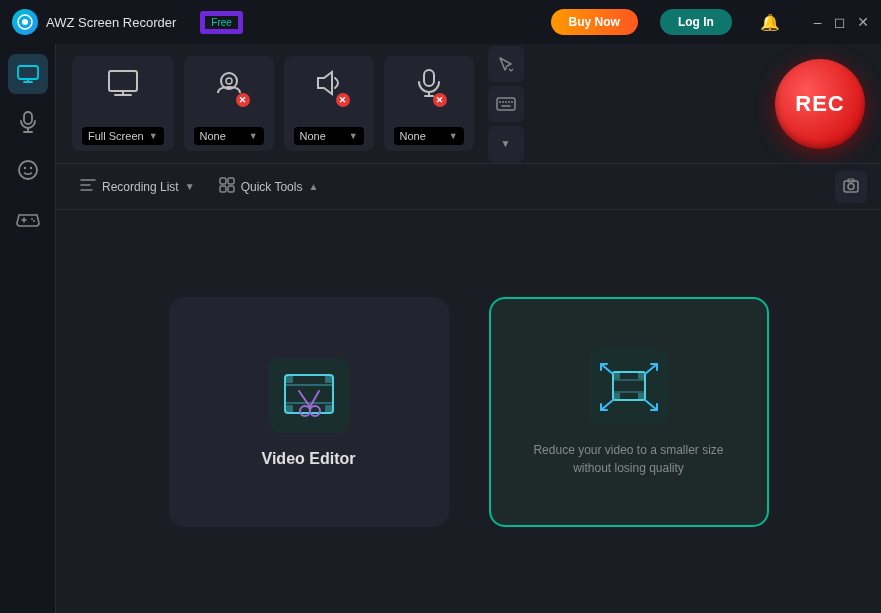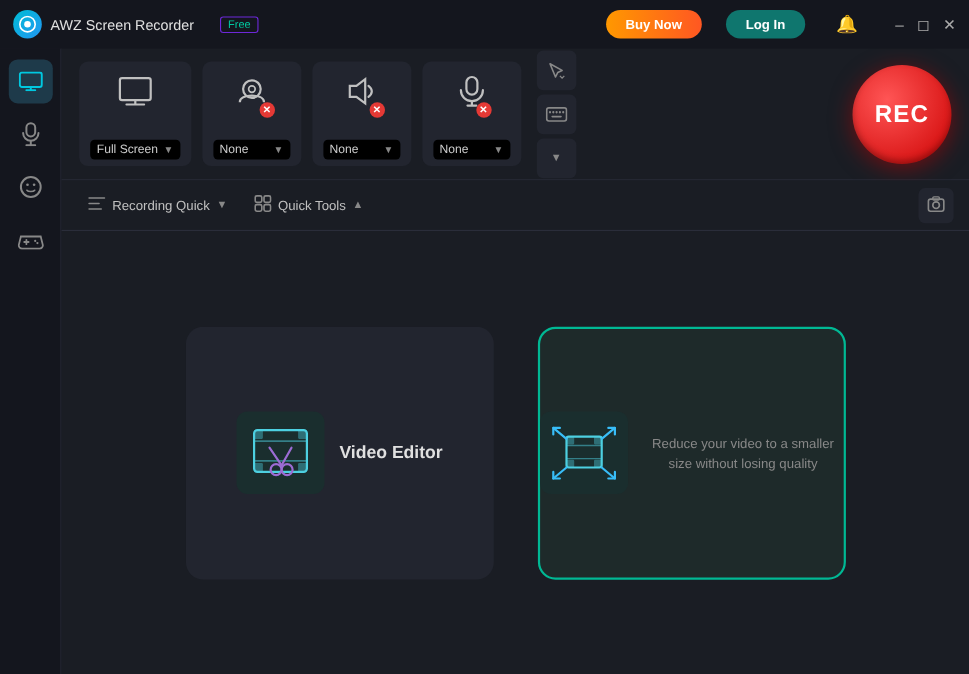--- a/index.html
+++ b/index.html
@@ -36,21 +36,21 @@
       color: white;
     }
     #app-name {
       color: #e0e0e0;
       font-size: 13px;
       font-weight: 500;
       margin-right: 24px;
     }
     #free-badge {
       background: transparent;
-      border: 1px solid #6d28d9;
+      border: 5px solid #6d28d9;
       color: #00c8a0;
       font-size: 10px;
       padding: 1px 6px;
       border-radius: 3px;
     }
     #title-actions {
       margin-left: auto;
       display: flex;
       align-items: center;
       gap: 22px;
@@ -288,21 +288,21 @@
       background: #1a1d24;
     }
 
     
     .tool-card {
       width: 280px;
       height: 230px;
       background: #22252f;
       border-radius: 16px;
       display: flex;
-      flex-direction: row;
+      flex-direction: column;
       align-items: center;
       justify-content: center;
       gap: 14px;
       cursor: pointer;
       border: 2px solid transparent;
       transition: border-color 0.2s, background 0.2s;
     }
     .tool-card.active {
       border-color: #00b894;
       background: #1e2a2a;
@@ -491,21 +491,21 @@
     <div id="toolbar-row">
       <div class="toolbar-item">
         <span class="toolbar-icon">
           <svg width="16" height="14" viewBox="0 0 16 14" fill="none">
             <line x1="1" y1="2" x2="15" y2="2" stroke="#888" stroke-width="1.5" stroke-linecap="round"></line>
             <line x1="1" y1="7" x2="10" y2="7" stroke="#888" stroke-width="1.5" stroke-linecap="round"></line>
             <line x1="1" y1="12" x2="12" y2="12" stroke="#888" stroke-width="1.5" stroke-linecap="round"></line>
             <line x1="4" y1="2" x2="4" y2="2.1" stroke="#aaa" stroke-width="1"></line>
           </svg>
         </span>
-        <span>Recording Quick</span>
+        <span>Recording List</span>
         <span class="toolbar-arrow">▼</span>
       </div>
 
       <div class="toolbar-item">
         <span class="toolbar-icon">
           <svg width="16" height="16" viewBox="0 0 16 16" fill="none">
             <rect x="1" y="1" width="6" height="6" rx="1.5" stroke="#888" stroke-width="1.5" fill="none"></rect>
             <rect x="9" y="1" width="6" height="6" rx="1.5" stroke="#888" stroke-width="1.5" fill="none"></rect>
             <rect x="1" y="9" width="6" height="6" rx="1.5" stroke="#888" stroke-width="1.5" fill="none"></rect>
             <rect x="9" y="9" width="6" height="6" rx="1.5" stroke="#888" stroke-width="1.5" fill="none"></rect>

